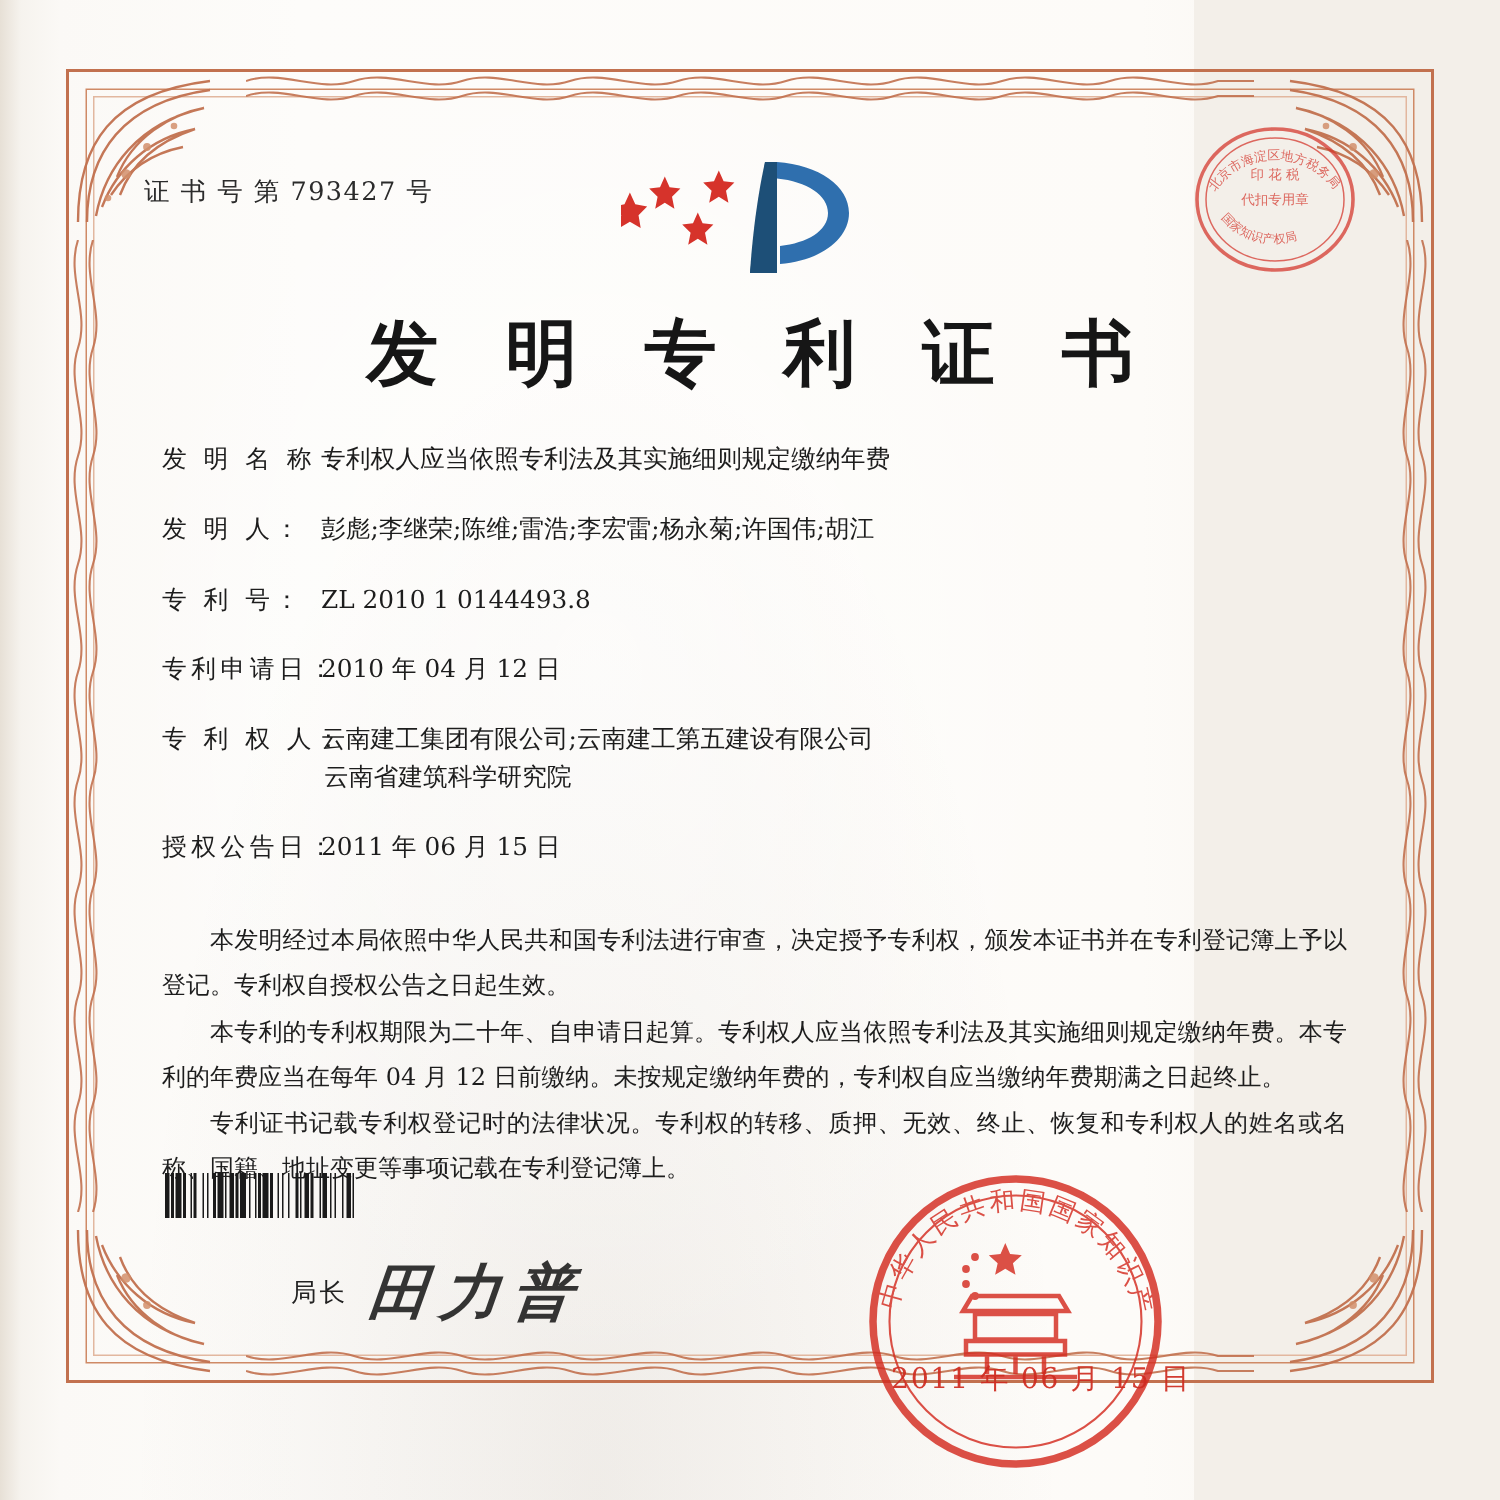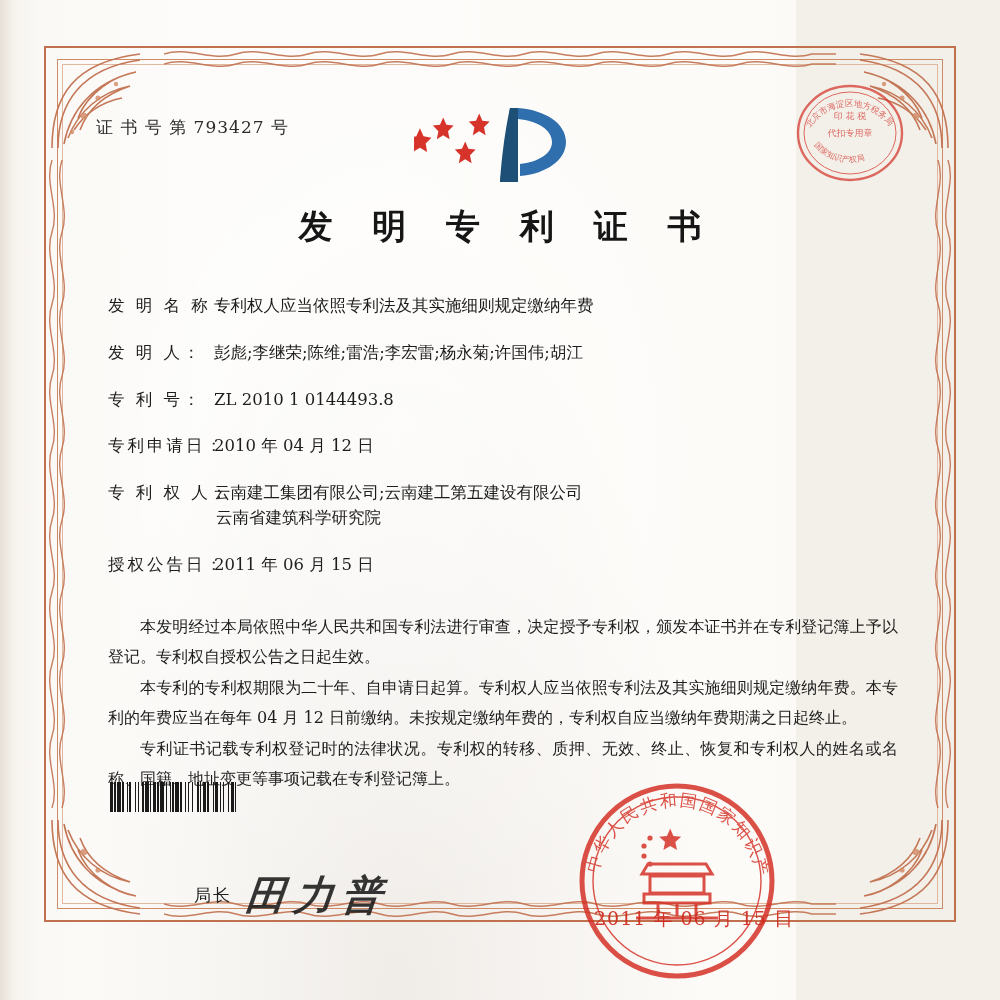--- a/index.html
+++ b/index.html
@@ -133,21 +133,21 @@
     font-family: "DejaVu Serif", "Liberation Serif", serif;
     white-space: nowrap;
   }
 
   .main-title {
     position: absolute;
     left: 0;
     top: 140px;
     width: 876px;
     text-align: center;
-    font-size: 34px;
+    font-size: 48px;
     font-weight: bold;
     letter-spacing: 14px;
     text-indent: 14px;
     color: #161616;
     font-family: "DejaVu Serif", "Liberation Serif", serif;
   }
 
   .fields {
     position: absolute;
     left: 46px;
@@ -207,21 +207,21 @@
   .barcode i {
     display: block;
     background: #1a1a1a;
     height: 100%;
   }
 
   
   .sign-row {
     position: absolute;
     left: 132px;
-    top: 804px;
+    top: 770px;
     display: flex;
     align-items: center;
   }
   .sign-label {
     font-size: 17px;
     color: #222;
     font-family: "DejaVu Serif", "Liberation Serif", serif;
     letter-spacing: 2px;
   }
   .signature {

